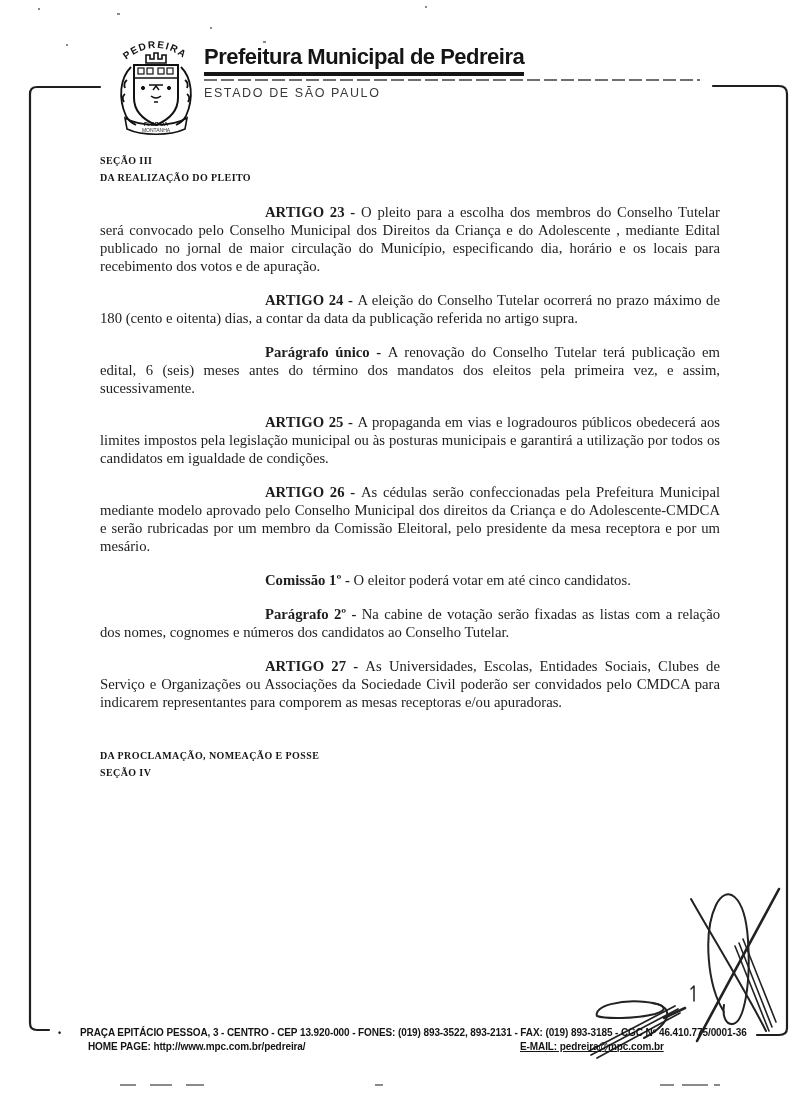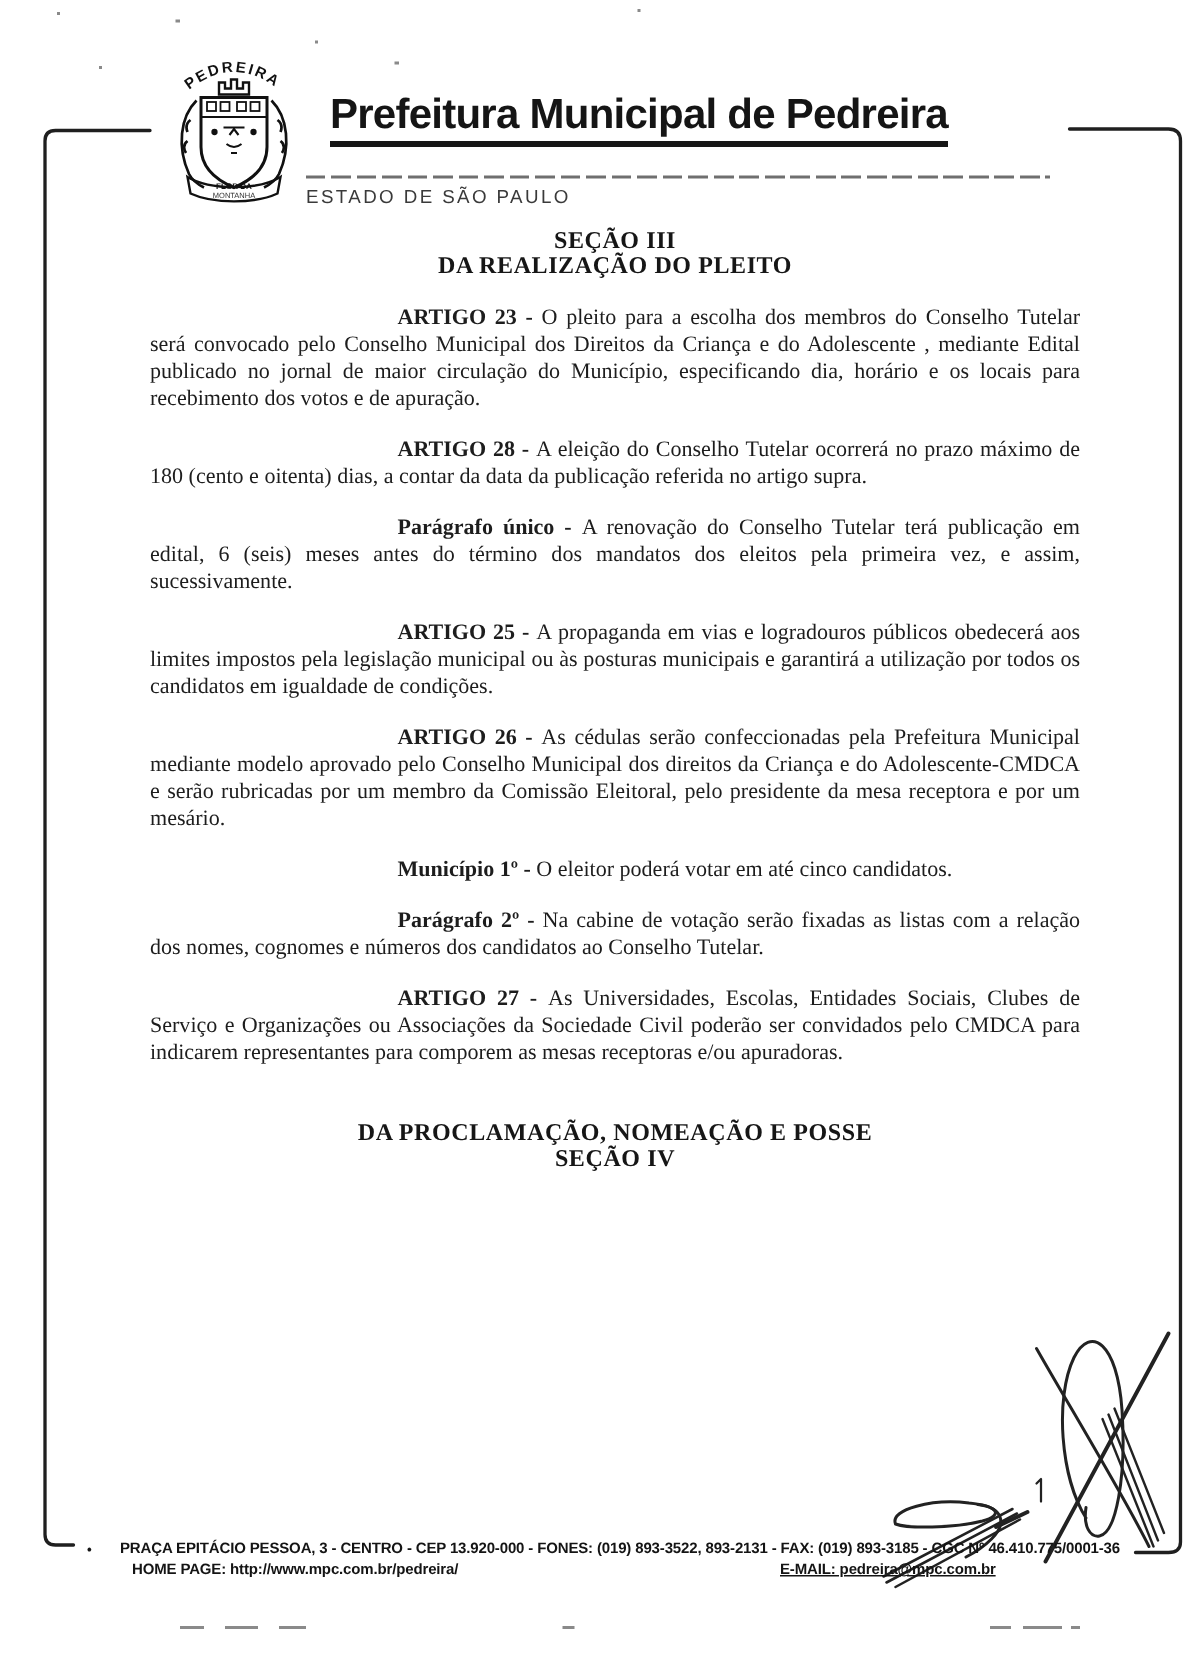--- a/index.html
+++ b/index.html
@@ -8,40 +8,40 @@
     background:#ffffff;overflow:hidden;
     font-family:"Liberation Serif",serif;color:#1b1b1b;
   }
   .overlay{position:absolute;left:0;top:0;width:800px;height:1110px;pointer-events:none;}
 
   
   .hdr{position:absolute;left:0;top:0;width:800px;height:130px;}
   .logo{position:absolute;left:113px;top:30px;width:86px;height:106px;}
   .title-wrap{position:absolute;left:204px;top:44px;width:496px;}
   .title{
-    margin:16px;font-family:"Liberation Sans",sans-serif;font-weight:bold;
-    font-size:28px;letter-spacing:-0.5px;color:#151515;white-space:nowrap;
+    margin:0;font-family:"Liberation Sans",sans-serif;font-weight:bold;
+    font-size:22px;letter-spacing:-0.5px;color:#151515;white-space:nowrap;
     border-bottom:4px solid #161616;padding-bottom:2px;display:inline-block;
   }
   .title-underline2{height:2px;margin-top:3px;width:100%;
     background:repeating-linear-gradient(90deg,#6f6f6f 0 13px,transparent 13px 17px);}
   .subtitle{
     margin-top:5px;text-align:left;font-family:"Liberation Sans",sans-serif;
     font-size:12.5px;letter-spacing:1.6px;color:#3a3a3a;
   }
 
   
   .doc-body{position:absolute;left:100px;top:133px;width:620px;}
   .para{
     margin:0 0 16px 0;text-indent:165px;text-align:justify;
     font-size:14.7px;line-height:18px;color:#1d1d1d;
   }
   .para b{font-weight:bold;}
   .section-heading{
-    text-align:center;font-weight:bold;font-size:16px;line-height:17px;
+    text-align:left;font-weight:bold;font-size:10px;line-height:17px;
     margin:19px 0 17px 0;letter-spacing:0.4px;color:#161616;
   }
   .section-heading.sp-lg{margin-top:36px;}
 
   
   .page-footer{
     position:absolute;left:58px;top:1027px;width:706px;
     font-family:"Liberation Sans",sans-serif;font-weight:bold;
     font-size:10px;color:#141414;letter-spacing:-0.1px;
   }
@@ -141,25 +141,25 @@
       <div class="subtitle">ESTADO DE SÃO PAULO</div>
     </div>
   </div>
 
   <main class="doc-body">
       <div class="section-heading">
         <div>SEÇÃO  III</div>
         <div>DA  REALIZAÇÃO  DO PLEITO</div>
       </div>
       <p class="para"><b>ARTIGO 23 - </b>O  pleito para a  escolha dos membros do Conselho Tutelar será convocado pelo  Conselho Municipal dos  Direitos da Criança e do Adolescente , mediante Edital publicado no jornal de maior circulação do Município, especificando dia, horário e os locais para recebimento dos votos e de apuração.</p>
-      <p class="para"><b>ARTIGO 28 - </b>A eleição do Conselho Tutelar ocorrerá no prazo máximo de 180 (cento e oitenta) dias, a contar da data da publicação referida no artigo supra.</p>
+      <p class="para"><b>ARTIGO 24 - </b>A eleição do Conselho Tutelar ocorrerá no prazo máximo de 180 (cento e oitenta) dias, a contar da data da publicação referida no artigo supra.</p>
       <p class="para"><b>Parágrafo único - </b>A renovação do Conselho Tutelar terá publicação em edital, 6 (seis) meses antes do término dos mandatos dos eleitos pela primeira vez, e assim, sucessivamente.</p>
       <p class="para"><b>ARTIGO 25 - </b>A propaganda em vias e logradouros públicos obedecerá aos limites impostos pela legislação municipal ou às posturas municipais e garantirá a utilização por todos os candidatos em igualdade de condições.</p>
       <p class="para"><b>ARTIGO 26 - </b>As cédulas serão confeccionadas pela Prefeitura Municipal mediante modelo aprovado pelo Conselho Municipal dos direitos da Criança e do Adolescente-CMDCA e serão rubricadas por um membro da Comissão Eleitoral, pelo presidente da mesa  receptora e por um mesário.</p>
-      <p class="para"><b>Município 1º - </b>O  eleitor poderá votar em até cinco candidatos.</p>
+      <p class="para"><b>Comissão 1º - </b>O  eleitor poderá votar em até cinco candidatos.</p>
       <p class="para"><b>Parágrafo 2º -  </b>Na cabine de votação serão fixadas as listas com a relação dos nomes, cognomes e números dos candidatos ao Conselho Tutelar.</p>
       <p class="para"><b>ARTIGO 27 - </b>As Universidades, Escolas, Entidades Sociais, Clubes de Serviço e Organizações ou Associações da Sociedade Civil poderão ser convidados pelo CMDCA para indicarem representantes para comporem as mesas receptoras e/ou apuradoras.</p>
       <div class="section-heading sp-lg">
         <div>DA  PROCLAMAÇÃO, NOMEAÇÃO E POSSE</div>
         <div>SEÇÃO  IV</div>
       </div>
     </main>
 
   <footer class="page-footer">
     <div class="f-line1">

